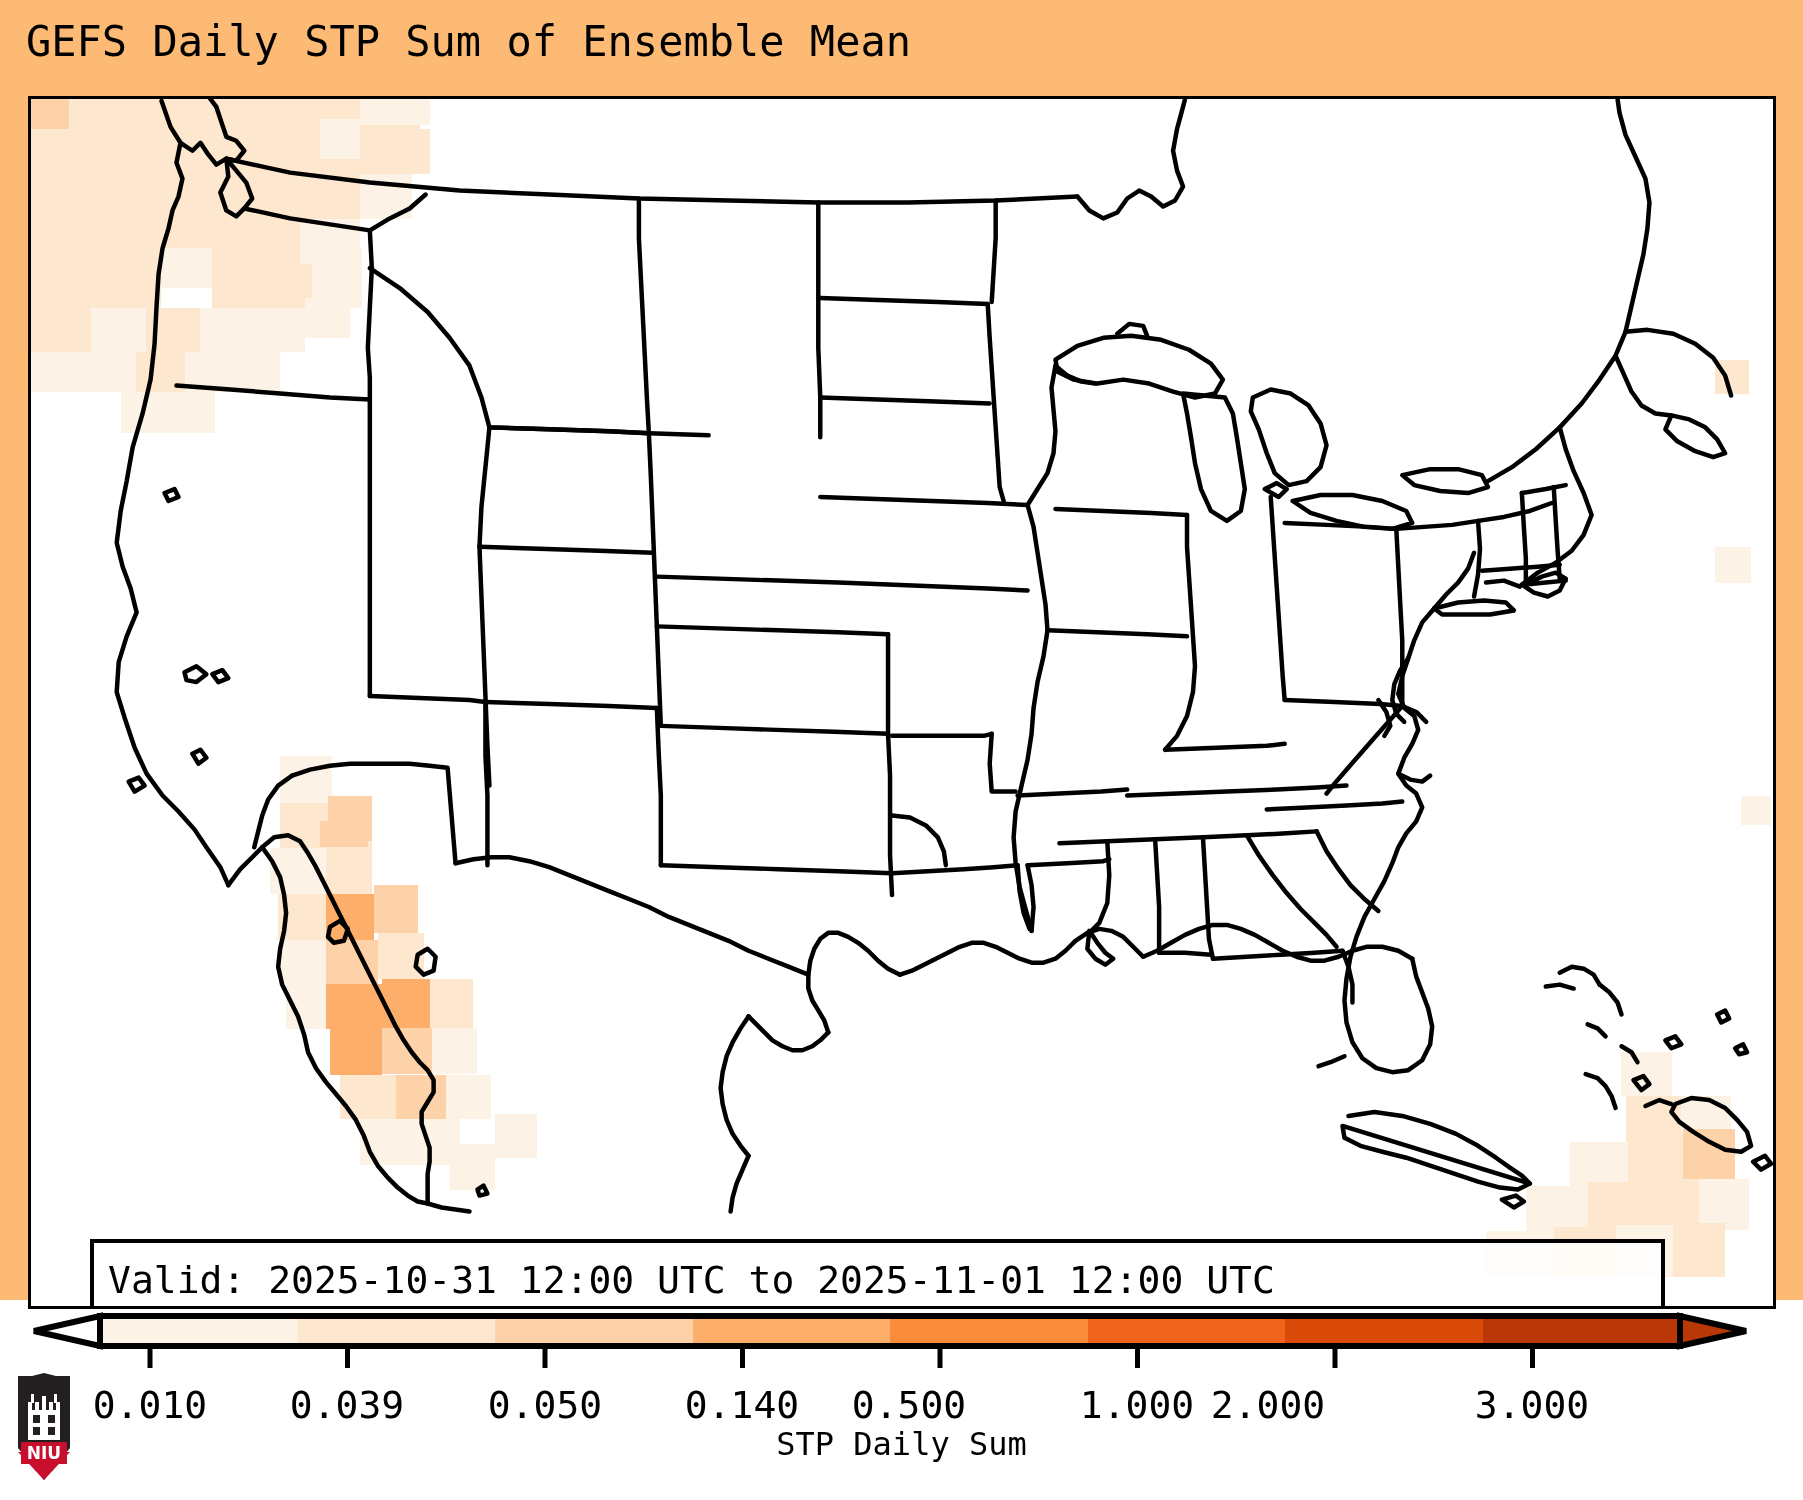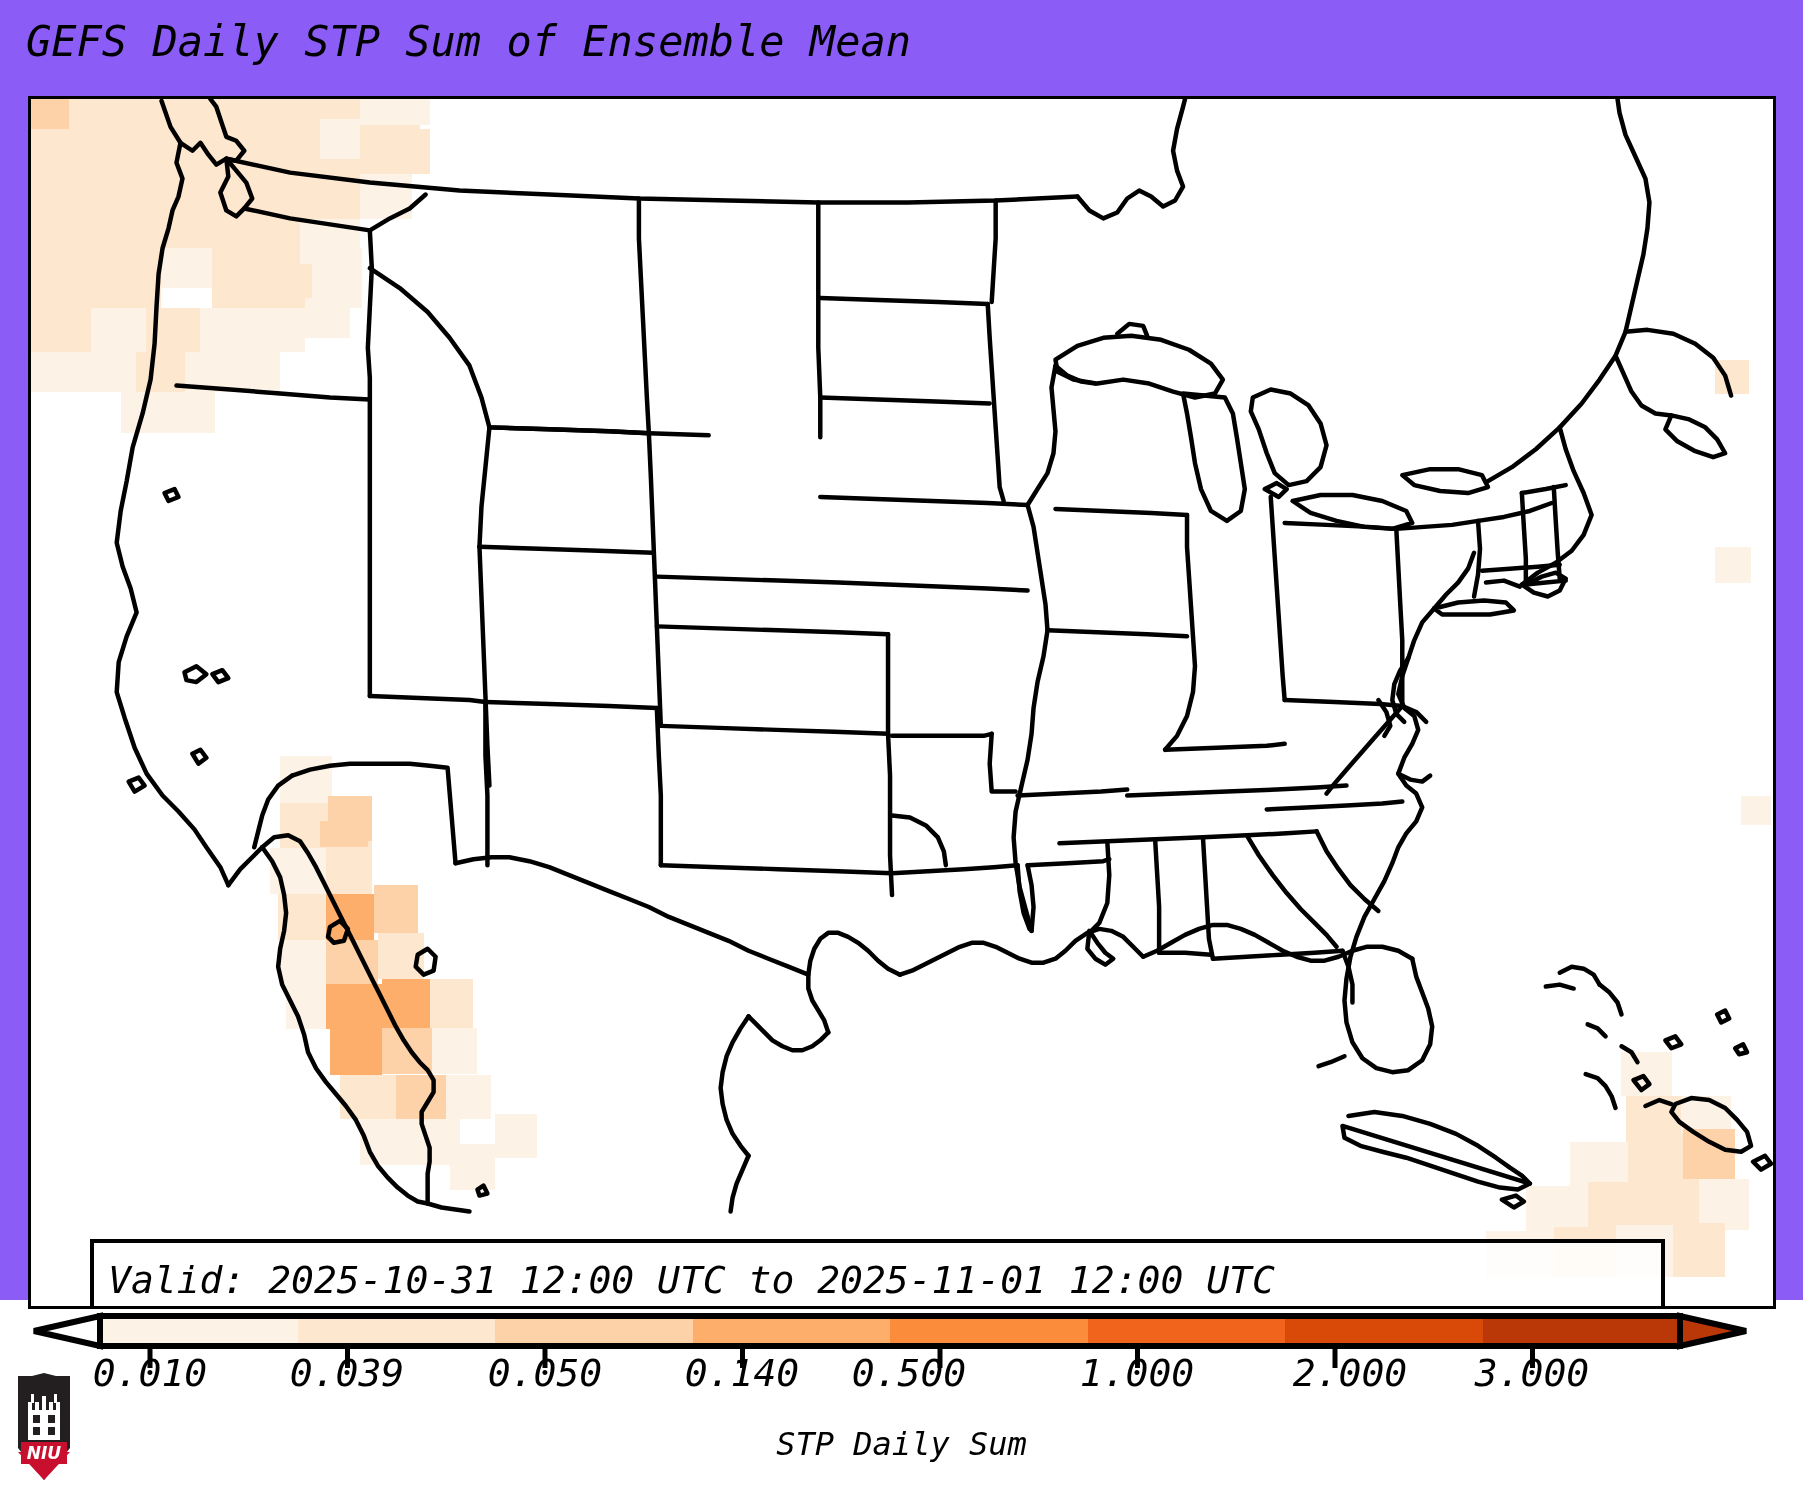--- a/index.html
+++ b/index.html
@@ -7,22 +7,21 @@
     margin: 0; padding: 0;
     background: #ffffff;
     width: 1803px; height: 1500px;
     overflow: hidden;
     font-family: "DejaVu Sans Mono", "Liberation Mono", monospace;
   }
   #page {
     position: relative;
     width: 1803px;
     height: 1300px;
-    background: #8b5cf6;
-    font-style: italic;
+    background: #fdba74;
   }
 
   
   #title {
     position: absolute;
     left: 26px;
     top: 18px;
     font-size: 42px;
     line-height: 48px;
     letter-spacing: 0px;
@@ -93,20 +92,21 @@
     height: 50px;
   }
   .tick-label {
     position: absolute;
     font-size: 38px;
     line-height: 42px;
     color: #000000;
     white-space: pre;
     transform: translateX(-50%);
     font-family: "DejaVu Sans Mono", "Liberation Mono", monospace;
+    margin-top: 32px;
   }
   #cbar-axis-label {
     position: absolute;
     left: 0;
     top: 1425px;
     width: 1803px;
     text-align: center;
     font-size: 32px;
     color: #000000;
     white-space: pre;
@@ -527,21 +527,21 @@
     </svg>
   </div>
 
   <div id="cbar-ticklabels">
     <span class="tick-label" style="left:150px">0.010</span>
     <span class="tick-label" style="left:347px">0.039</span>
     <span class="tick-label" style="left:545px">0.050</span>
     <span class="tick-label" style="left:742px">0.140</span>
     <span class="tick-label" style="left:909px">0.500</span>
     <span class="tick-label" style="left:1137px">1.000</span>
-    <span class="tick-label" style="left:1350px">2.000</span>
+    <span class="tick-label" style="left:1268px">2.000</span>
     <span class="tick-label" style="left:1532px">3.000</span>
   </div>
 
   <div id="cbar-axis-label">STP Daily Sum</div>
 
   <svg id="niu-logo" viewBox="0 0 60 110">
 
     <path d="M4,4 L18,4 L30,1 L42,4 L56,4 L56,76 L30,108 L4,76 Z" fill="#231f20"></path>
 
     <path d="M4,80 L56,80 L30,108 L4,80 Z" fill="#c8102e"></path>

